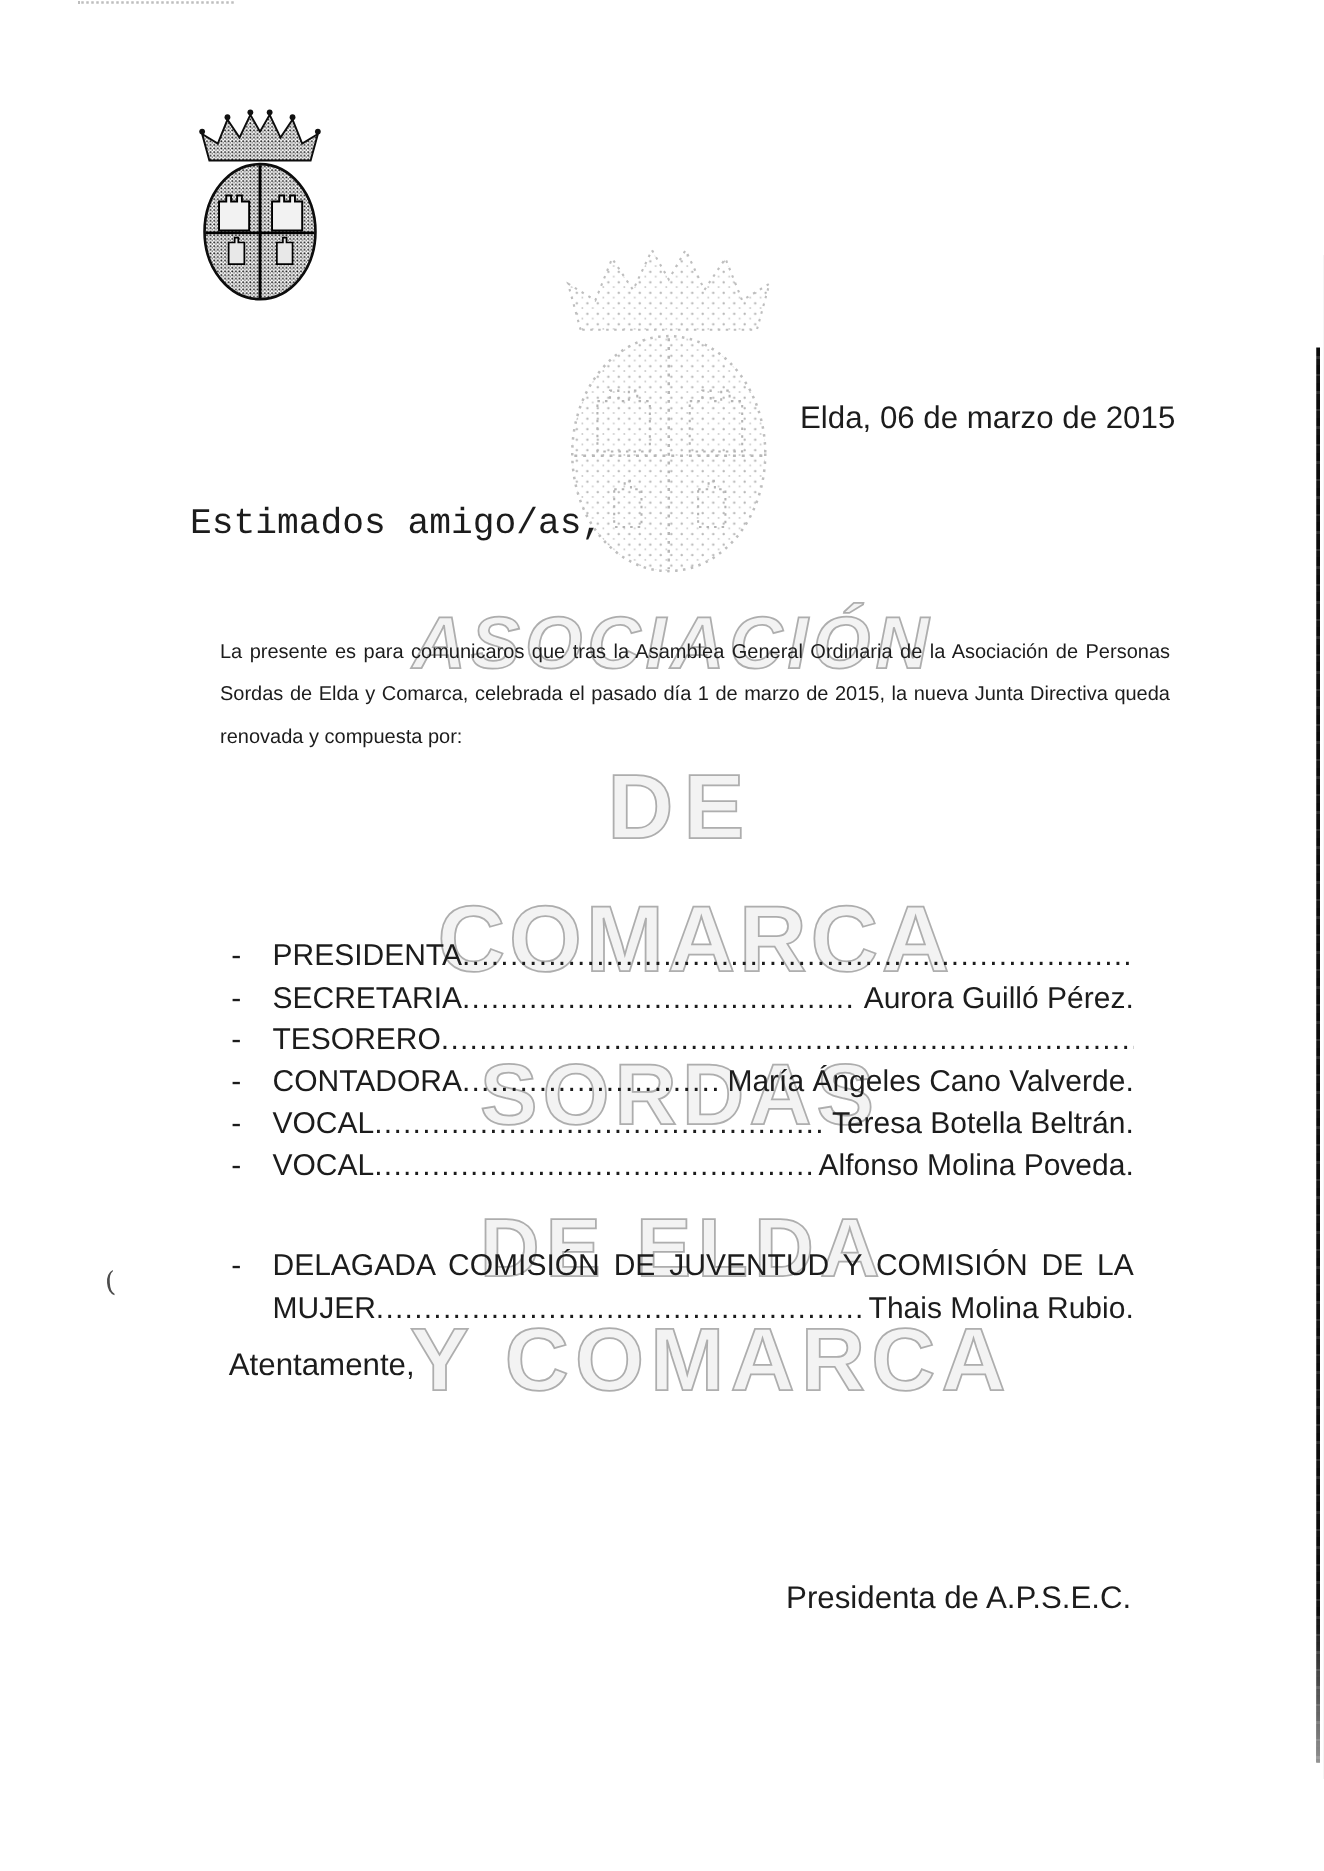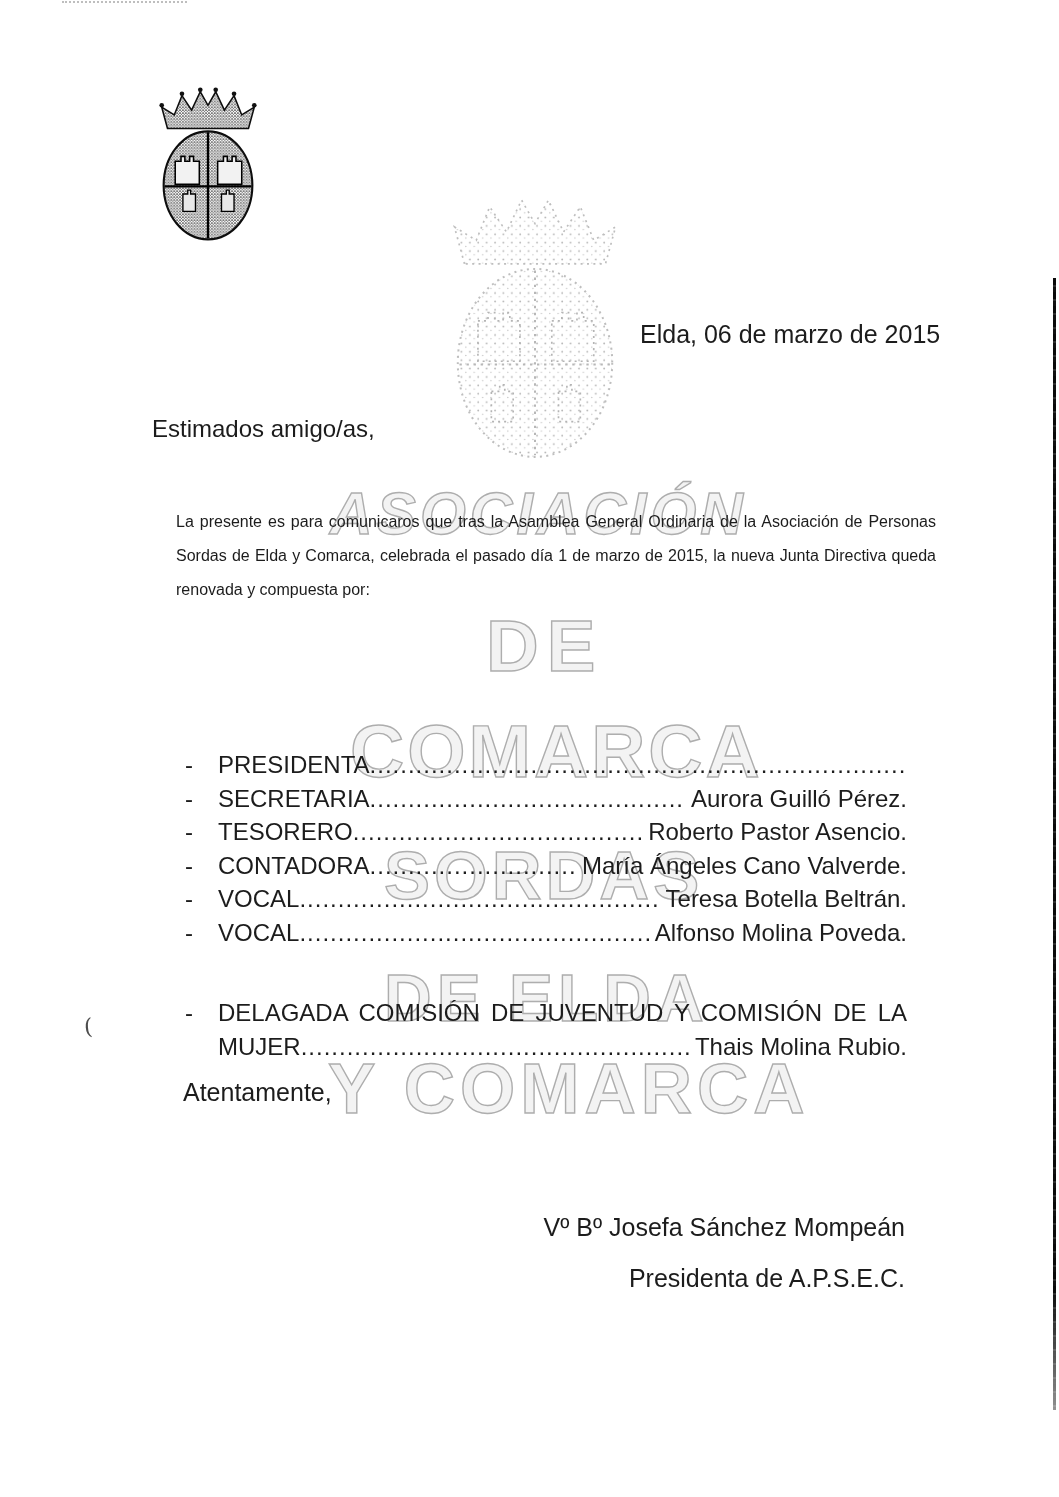--- a/index.html
+++ b/index.html
@@ -45,21 +45,21 @@
   }
   .wm-1{left:330px;top:480px;font-size:59px;letter-spacing:4px;font-style:italic;}
   .wm-2{left:486px;top:604px;font-size:73px;letter-spacing:8px;}
   .wm-3{left:350px;top:708px;font-size:75px;letter-spacing:3px;}
   .wm-4{left:384px;top:836px;font-size:69px;letter-spacing:4px;}
   .wm-5{left:384px;top:960px;font-size:66px;letter-spacing:5px;}
   .wm-6{left:328px;top:1048px;font-size:71px;letter-spacing:5px;}
   
   .txt{position:absolute;z-index:2;}
   .date-line{left:640px;top:320px;font-size:25px;}
-  .salutation{left:152px;top:415px;font-size:24px;}
+  .salutation{left:152px;top:402px;font-size:29px;font-family:Liberation Mono, monospace;}
   .body-par{
     left:152px;top:505px;width:760px;
     font-size:16px;line-height:34px;
     text-align:justify;
     margin-left:24px;
   }
   .positions{
     left:185px;top:748px;width:722px;
     font-size:24px;line-height:33.5px;
   }
@@ -159,21 +159,20 @@
       <div class="prow">
         <span class="dash">-</span>
         <span class="role">SECRETARIA</span>
         <span class="leader">............................................................................................................................................................................................................................</span>
         <span class="pname">Aurora Guilló Pérez.</span>
       </div>
       <div class="prow">
         <span class="dash">-</span>
         <span class="role">TESORERO</span>
         <span class="leader">............................................................................................................................................................................................................................</span>
-        <span class="pname">Roberto Pastor Asencio.</span>
       </div>
       <div class="prow">
         <span class="dash">-</span>
         <span class="role">CONTADORA</span>
         <span class="leader">............................................................................................................................................................................................................................</span>
         <span class="pname">María Ángeles Cano Valverde.</span>
       </div>
       <div class="prow">
         <span class="dash">-</span>
         <span class="role">VOCAL</span>
@@ -193,16 +192,15 @@
           <div class="leaderline">
             <span class="role">MUJER</span>
             <span class="leader">............................................................................................................................................................................................................................</span>
             <span class="pname">Thais Molina Rubio.</span>
           </div>
         </div>
       </div>
     </div>
 
   <div class="txt closing">Atentamente,</div>
-  <div class="txt sig1">Vº Bº Josefa Sánchez Mompeán</div>
   <div class="txt sig2">Presidenta de A.P.S.E.C.</div>
 
 </div>
 
 </body></html>

